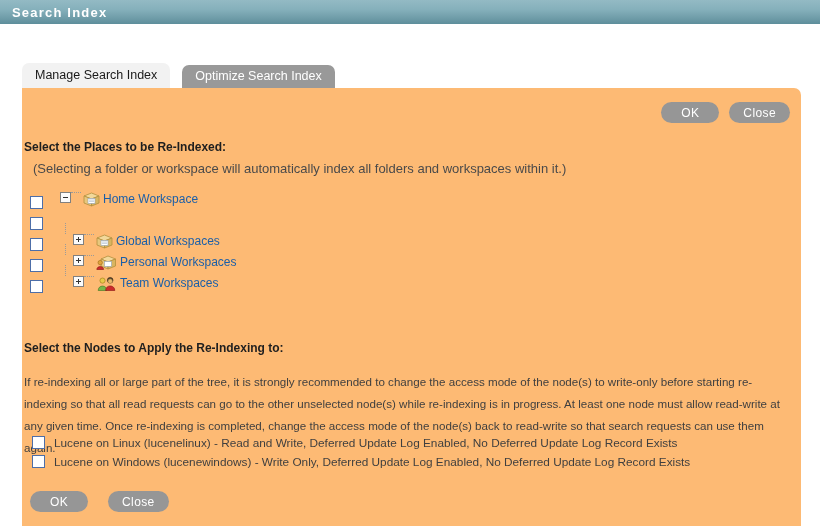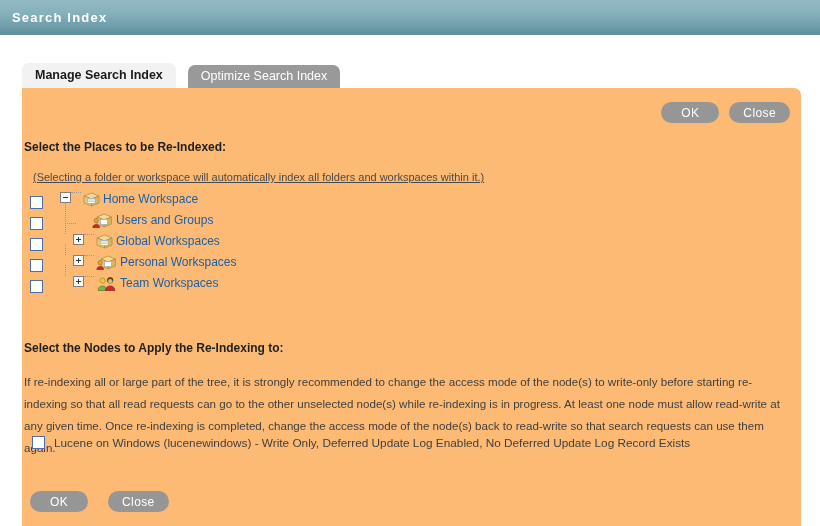--- a/index.html
+++ b/index.html
@@ -11,21 +11,21 @@
     height: 526px;
     background: #ffffff;
     font-family: "Liberation Sans", sans-serif;
     font-size: 12px;
     color: #333333;
     overflow: hidden;
   }
 
   
   #titlebar {
-    height: 35px;
+    height: 24px;
     width: 820px;
     background: linear-gradient(to bottom, #93bac4 0%, #85b0bb 40%, #6c9aa6 80%, #5d8e9b 100%);
     display: flex;
     align-items: center;
     box-sizing: border-box;
     padding-left: 12px;
   }
   #titlebar .title-text {
     color: #ffffff;
     font-weight: bold;
@@ -48,21 +48,21 @@
     line-height: 25px;
     padding: 0 13px;
     border-radius: 7px 7px 0 0;
     font-size: 12.5px;
     box-sizing: border-box;
     white-space: nowrap;
   }
   .tab.active {
     background: #f2f2f2;
     color: #1a1a1a;
-    font-weight: bold;
+    font-weight: normal;
   }
   .tab.inactive {
     background: #999999;
     color: #ffffff;
     margin-left: 12px;
     border-radius: 7px 7px 0 0;
     height: 23px;
     line-height: 23px;
   }
 
@@ -100,25 +100,24 @@
     letter-spacing: 0.4px;
   }
 
   
   .section-heading {
     font-weight: bold;
     font-size: 12px;
     color: #1f1f1f;
   }
   .section-sub {
-    font-size: 11px;
+    font-size: 13px;
     color: #4a4a4a;
-    margin-top: 17px;
+    margin-top: 7px;
     margin-left: 9px;
-    text-decoration: underline;
   }
 
   #places-heading { position: absolute; left: 2px; top: 52px; }
   #nodes-heading  { position: absolute; left: 2px; top: 253px; }
 
   
   #tree {
     position: absolute;
     left: 2px;
     top: 104px;
@@ -278,35 +277,20 @@
           <rect x="5" y="6.4" width="7" height="5" fill="#ffffff" stroke="#8fa0b5" stroke-width="0.6"></rect>
           <line x1="6" y1="8" x2="11" y2="8" stroke="#9fb0c4" stroke-width="0.6"></line>
           <line x1="6" y1="9.4" x2="11" y2="9.4" stroke="#9fb0c4" stroke-width="0.6"></line>
         </svg>
         <a class="node-label">Home Workspace</a>
       </div>
     </div>
 
     <div class="tree-row">
       <div class="tree-cb"></div>
-      <div class="tree-body">
-        <span class="indent" style="width:30px; position:relative;">
-          <span class="vline" style="left:5px; top:-10px; height:21px;"></span>
-          <span class="vline" style="left:5px; top:10px; width:11px; height:1px; border-left:none; border-top:1px dotted #9a9a9a;"></span>
-        </span>
-        <svg class="tree-icon" width="21" height="15" viewBox="0 0 21 15">
-          <polygon points="5,4 12,1 19.5,4 12,7" fill="#f2d89a" stroke="#b38f3e" stroke-width="0.8"></polygon>
-          <polygon points="5,4 12,7 12,14 5,11" fill="#e8c77d" stroke="#b38f3e" stroke-width="0.8"></polygon>
-          <polygon points="19.5,4 12,7 12,14 19.5,11" fill="#d9b560" stroke="#b38f3e" stroke-width="0.8"></polygon>
-          <rect x="8.5" y="6.4" width="7" height="5" fill="#ffffff" stroke="#8fa0b5" stroke-width="0.6"></rect>
-          <circle cx="4.2" cy="7.6" r="2.2" fill="#e0a33c" stroke="#9a6a18" stroke-width="0.6"></circle>
-          <path d="M0.8 14.5 C0.8 10.6 7.6 10.6 7.6 14.5 Z" fill="#cc2b2b" stroke="#8a1414" stroke-width="0.6"></path>
-        </svg>
-        <a class="node-label">Users and Groups</a>
-      </div>
     </div>
 
     <div class="tree-row">
       <div class="tree-cb"></div>
       <div class="tree-body">
         <span class="indent" style="width:13px; position:relative;">
           <span class="vline" style="left:5px; top:-11px; height:11px;"></span>
         </span>
         <div class="expander plus"></div>
         <div class="dotline"></div>
@@ -365,20 +349,24 @@
 
   <div id="nodes-heading">
     <div class="section-heading">Select the Nodes to Apply the Re-Indexing to:</div>
   </div>
 
   <div id="nodes-para">If re-indexing all or large part of the tree, it is strongly recommended to change the access mode of the node(s) to write-only before starting re-indexing so that all read requests can go to the other unselected node(s) while re-indexing is in progress. At least one node must allow read-write at any given time. Once re-indexing is completed, change the access mode of the node(s) back to read-write so that search requests can use them again.</div>
 
   <div id="nodes-list">
     <div class="node-row">
       <div class="node-cb"></div>
+      <span class="node-text">Lucene on Linux (lucenelinux) - Read and Write, Deferred Update Log Enabled, No Deferred Update Log Record Exists</span>
+    </div>
+    <div class="node-row">
+      <div class="node-cb"></div>
       <span class="node-text">Lucene on Windows (lucenewindows) - Write Only, Deferred Update Log Enabled, No Deferred Update Log Record Exists</span>
     </div>
   </div>
 
   <div id="bottom-buttons">
     <button class="pill-btn">OK</button>
     <button class="pill-btn">Close</button>
   </div>
 
 </div>

